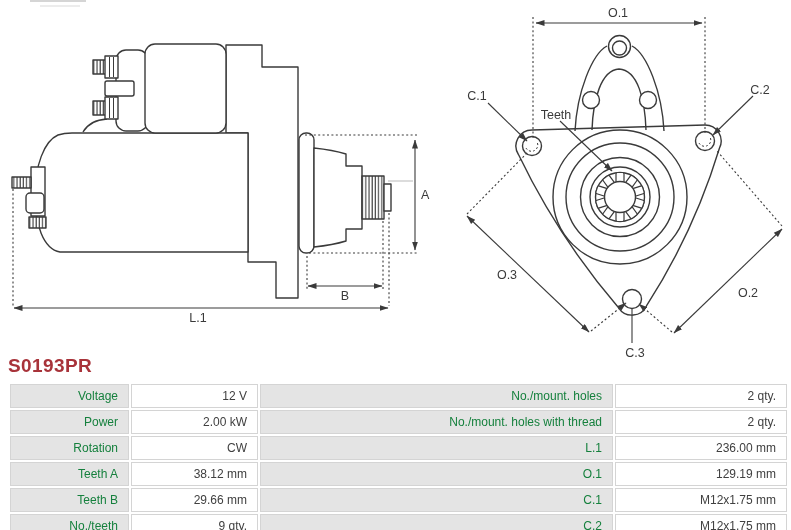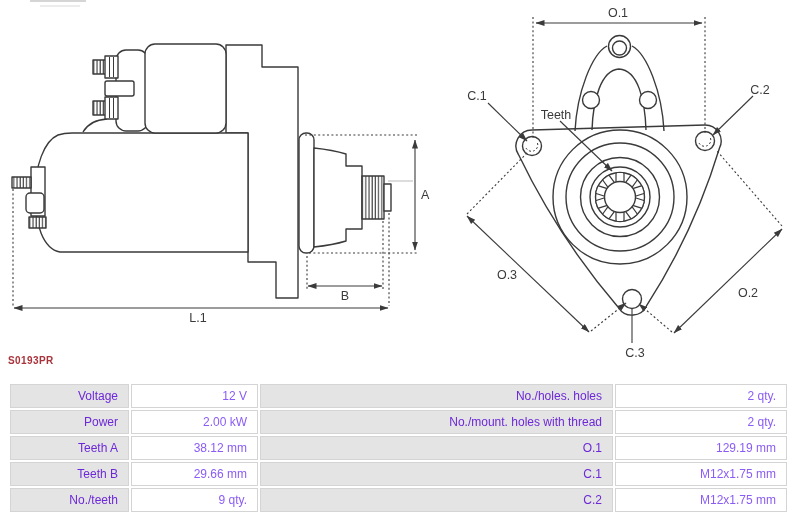--- a/index.html
+++ b/index.html
@@ -2,27 +2,27 @@
 <html><head>
 <meta charset="utf-8">
 <style>
   html,body{margin:0;padding:0;background:#fff;}
   body{width:791px;height:530px;position:relative;overflow:hidden;
        font-family:"Liberation Sans","DejaVu Sans",sans-serif;color:#4a4a4a;}
   .artifact1{position:absolute;left:30px;top:0;width:56px;height:2px;background:#d5d5d5;}
   .artifact2{position:absolute;left:40px;top:5px;width:40px;height:2px;background:#ececec;}
   #drawing{position:absolute;left:0;top:0;}
   svg text{font:12.5px "Liberation Sans","DejaVu Sans",sans-serif;fill:#3a3a3a;}
-  .part-number{position:absolute;left:8px;top:355px;font-size:10px;font-weight:600;
+  .part-number{position:absolute;left:8px;top:355px;font-size:19px;font-weight:600;
                letter-spacing:.4px;color:#a8333a;}
   table.spec{position:absolute;left:8px;top:382px;border-collapse:separate;border-spacing:2px;}
   table.spec td{height:22px;padding:0 10px;font-size:12px;line-height:22px;
                 text-align:right;white-space:nowrap;border:1px solid #d4d4d4;box-sizing:border-box;}
-  td.lbl{background:#e4e4e4;color:#6d28d9;}
-  td.val{background:#ffffff;color:#8b5cf6;margin-left:20px;}
+  td.lbl{background:#e4e4e4;color:#15803d;}
+  td.val{background:#ffffff;color:#404040;margin-left:20px;}
   col.c1{width:119px}col.c2{width:127px}col.c3{width:353px}col.c4{width:172px}
 </style>
 </head>
 <body>
 
 <div class="artifact1"></div>
 <div class="artifact2"></div>
 
 <svg id="drawing" width="791" height="362" viewBox="0 0 791 362">
   <defs>
@@ -155,30 +155,36 @@
   <colgroup>
       <col class="c1">
       <col class="c2">
       <col class="c3">
       <col class="c4">
     </colgroup>
   <tbody>
     <tr>
       <td class="lbl">Voltage</td>
       <td class="val">12 V</td>
-      <td class="lbl">No./holes. holes</td>
+      <td class="lbl">No./mount. holes</td>
       <td class="val">2 qty.</td>
     </tr>
     <tr>
       <td class="lbl">Power</td>
       <td class="val">2.00 kW</td>
       <td class="lbl">No./mount. holes with thread</td>
       <td class="val">2 qty.</td>
     </tr>
     <tr>
+      <td class="lbl">Rotation</td>
+      <td class="val">CW</td>
+      <td class="lbl">L.1</td>
+      <td class="val">236.00 mm</td>
+    </tr>
+    <tr>
       <td class="lbl">Teeth A</td>
       <td class="val">38.12 mm</td>
       <td class="lbl">O.1</td>
       <td class="val">129.19 mm</td>
     </tr>
     <tr>
       <td class="lbl">Teeth B</td>
       <td class="val">29.66 mm</td>
       <td class="lbl">C.1</td>
       <td class="val">M12x1.75 mm</td>

